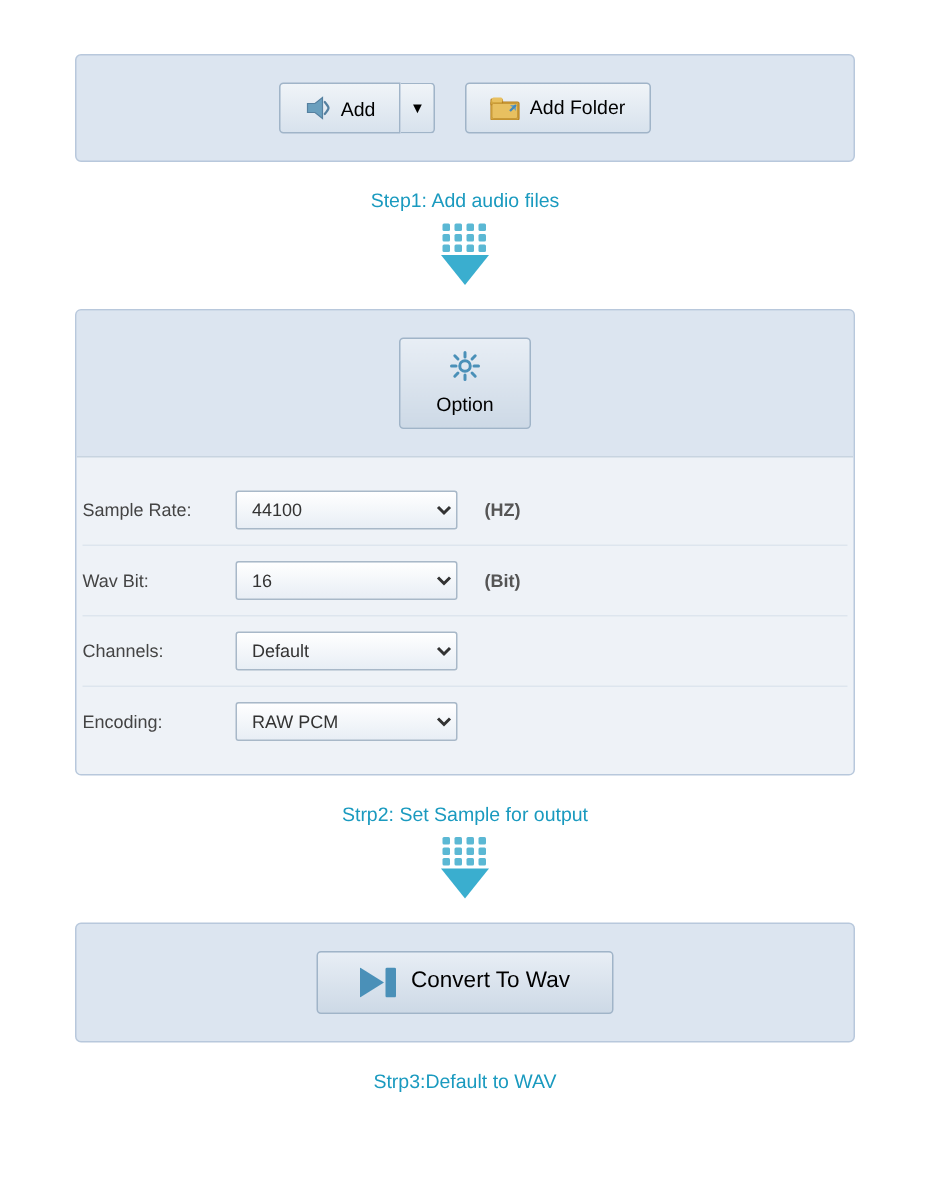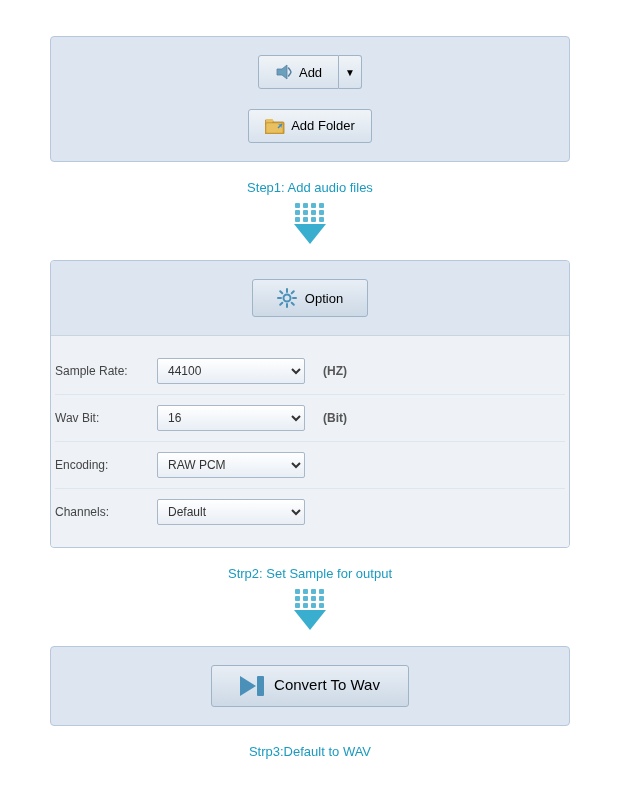--- a/index.html
+++ b/index.html
@@ -66,21 +66,21 @@
       width: 0;
       height: 0;
       border-left: 16px solid transparent;
       border-right: 16px solid transparent;
       border-top: 20px solid #3aaecf;
     }
 
     
     .top-panel-row {
       display: flex;
-      flex-direction: column;
+      flex-direction: row;
       align-items: center;
       gap: 20px;
     }
 
     .btn-add-group {
       display: flex;
       flex-direction: row;
       align-items: stretch;
     }
 
@@ -124,20 +124,21 @@
     .btn-option {
       background: linear-gradient(to bottom, #e8eef5, #cdd9e6);
       border: 1px solid #a0b4c8;
       border-radius: 3px;
       padding: 8px 24px;
       cursor: pointer;
       display: flex;
       align-items: center;
       gap: 8px;
       font-size: 13px;
+      flex-direction: column;
     }
 
     
     .form-section {
       width: 100%;
       padding: 12px 4px;
       background: #eef2f7;
       border-top: 1px solid #c8d4e0;
     }
 
@@ -302,38 +303,38 @@
         <select class="form-select">
           <option>16</option>
           <option>8</option>
           <option>24</option>
           <option>32</option>
         </select>
         <span class="form-unit">(Bit)</span>
       </div>
 
       <div class="form-row">
+        <span class="form-label">Channels:</span>
+        <select class="form-select">
+          <option>Default</option>
+          <option>Mono</option>
+          <option>Stereo</option>
+        </select>
+      </div>
+
+      <div class="form-row">
         <span class="form-label">Encoding:</span>
         <select class="form-select">
           <option>RAW PCM</option>
           <option>PCM</option>
           <option>ADPCM</option>
           <option>IEEE FLOAT</option>
         </select>
       </div>
 
-      <div class="form-row">
-        <span class="form-label">Channels:</span>
-        <select class="form-select">
-          <option>Default</option>
-          <option>Mono</option>
-          <option>Stereo</option>
-        </select>
-      </div>
-
     </div>
   </div>
 
   <div class="spacer-sm"></div>
   <span class="step-label">Strp2: Set Sample for output</span>
   <div class="arrow-container">
     <div class="arrow-dots">
       <div class="dot"></div>
         <div class="dot"></div>
         <div class="dot"></div>

